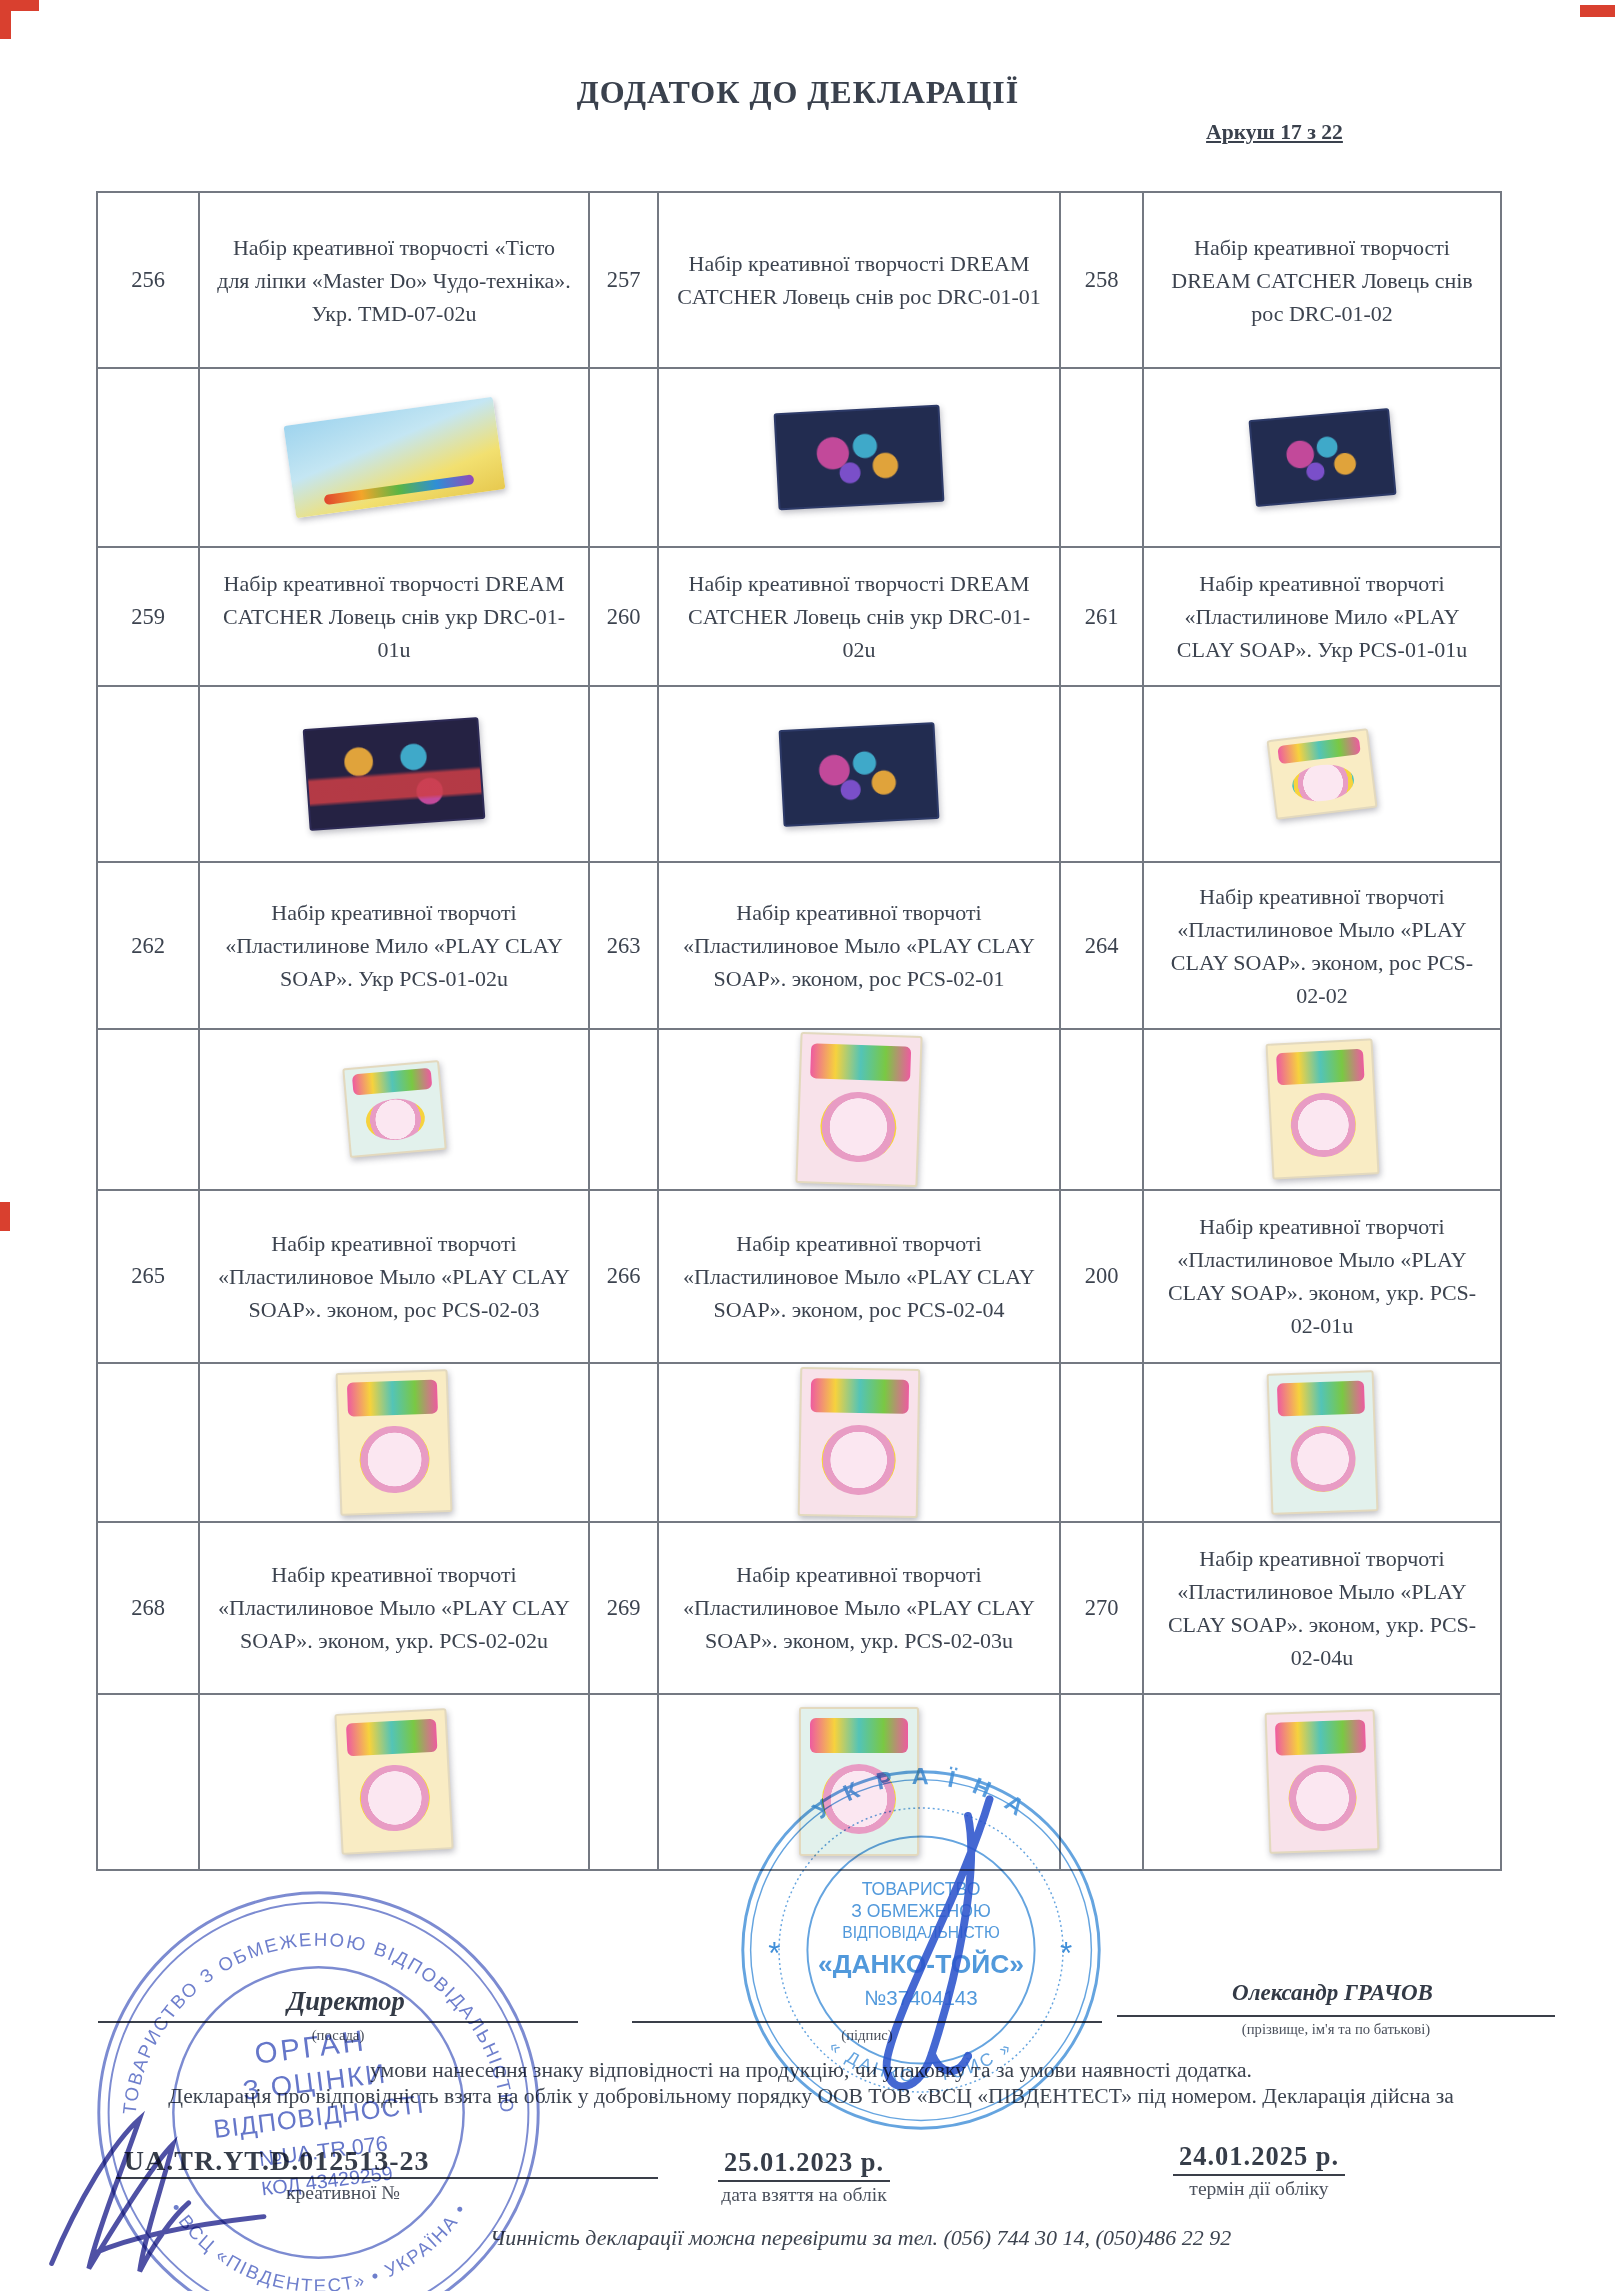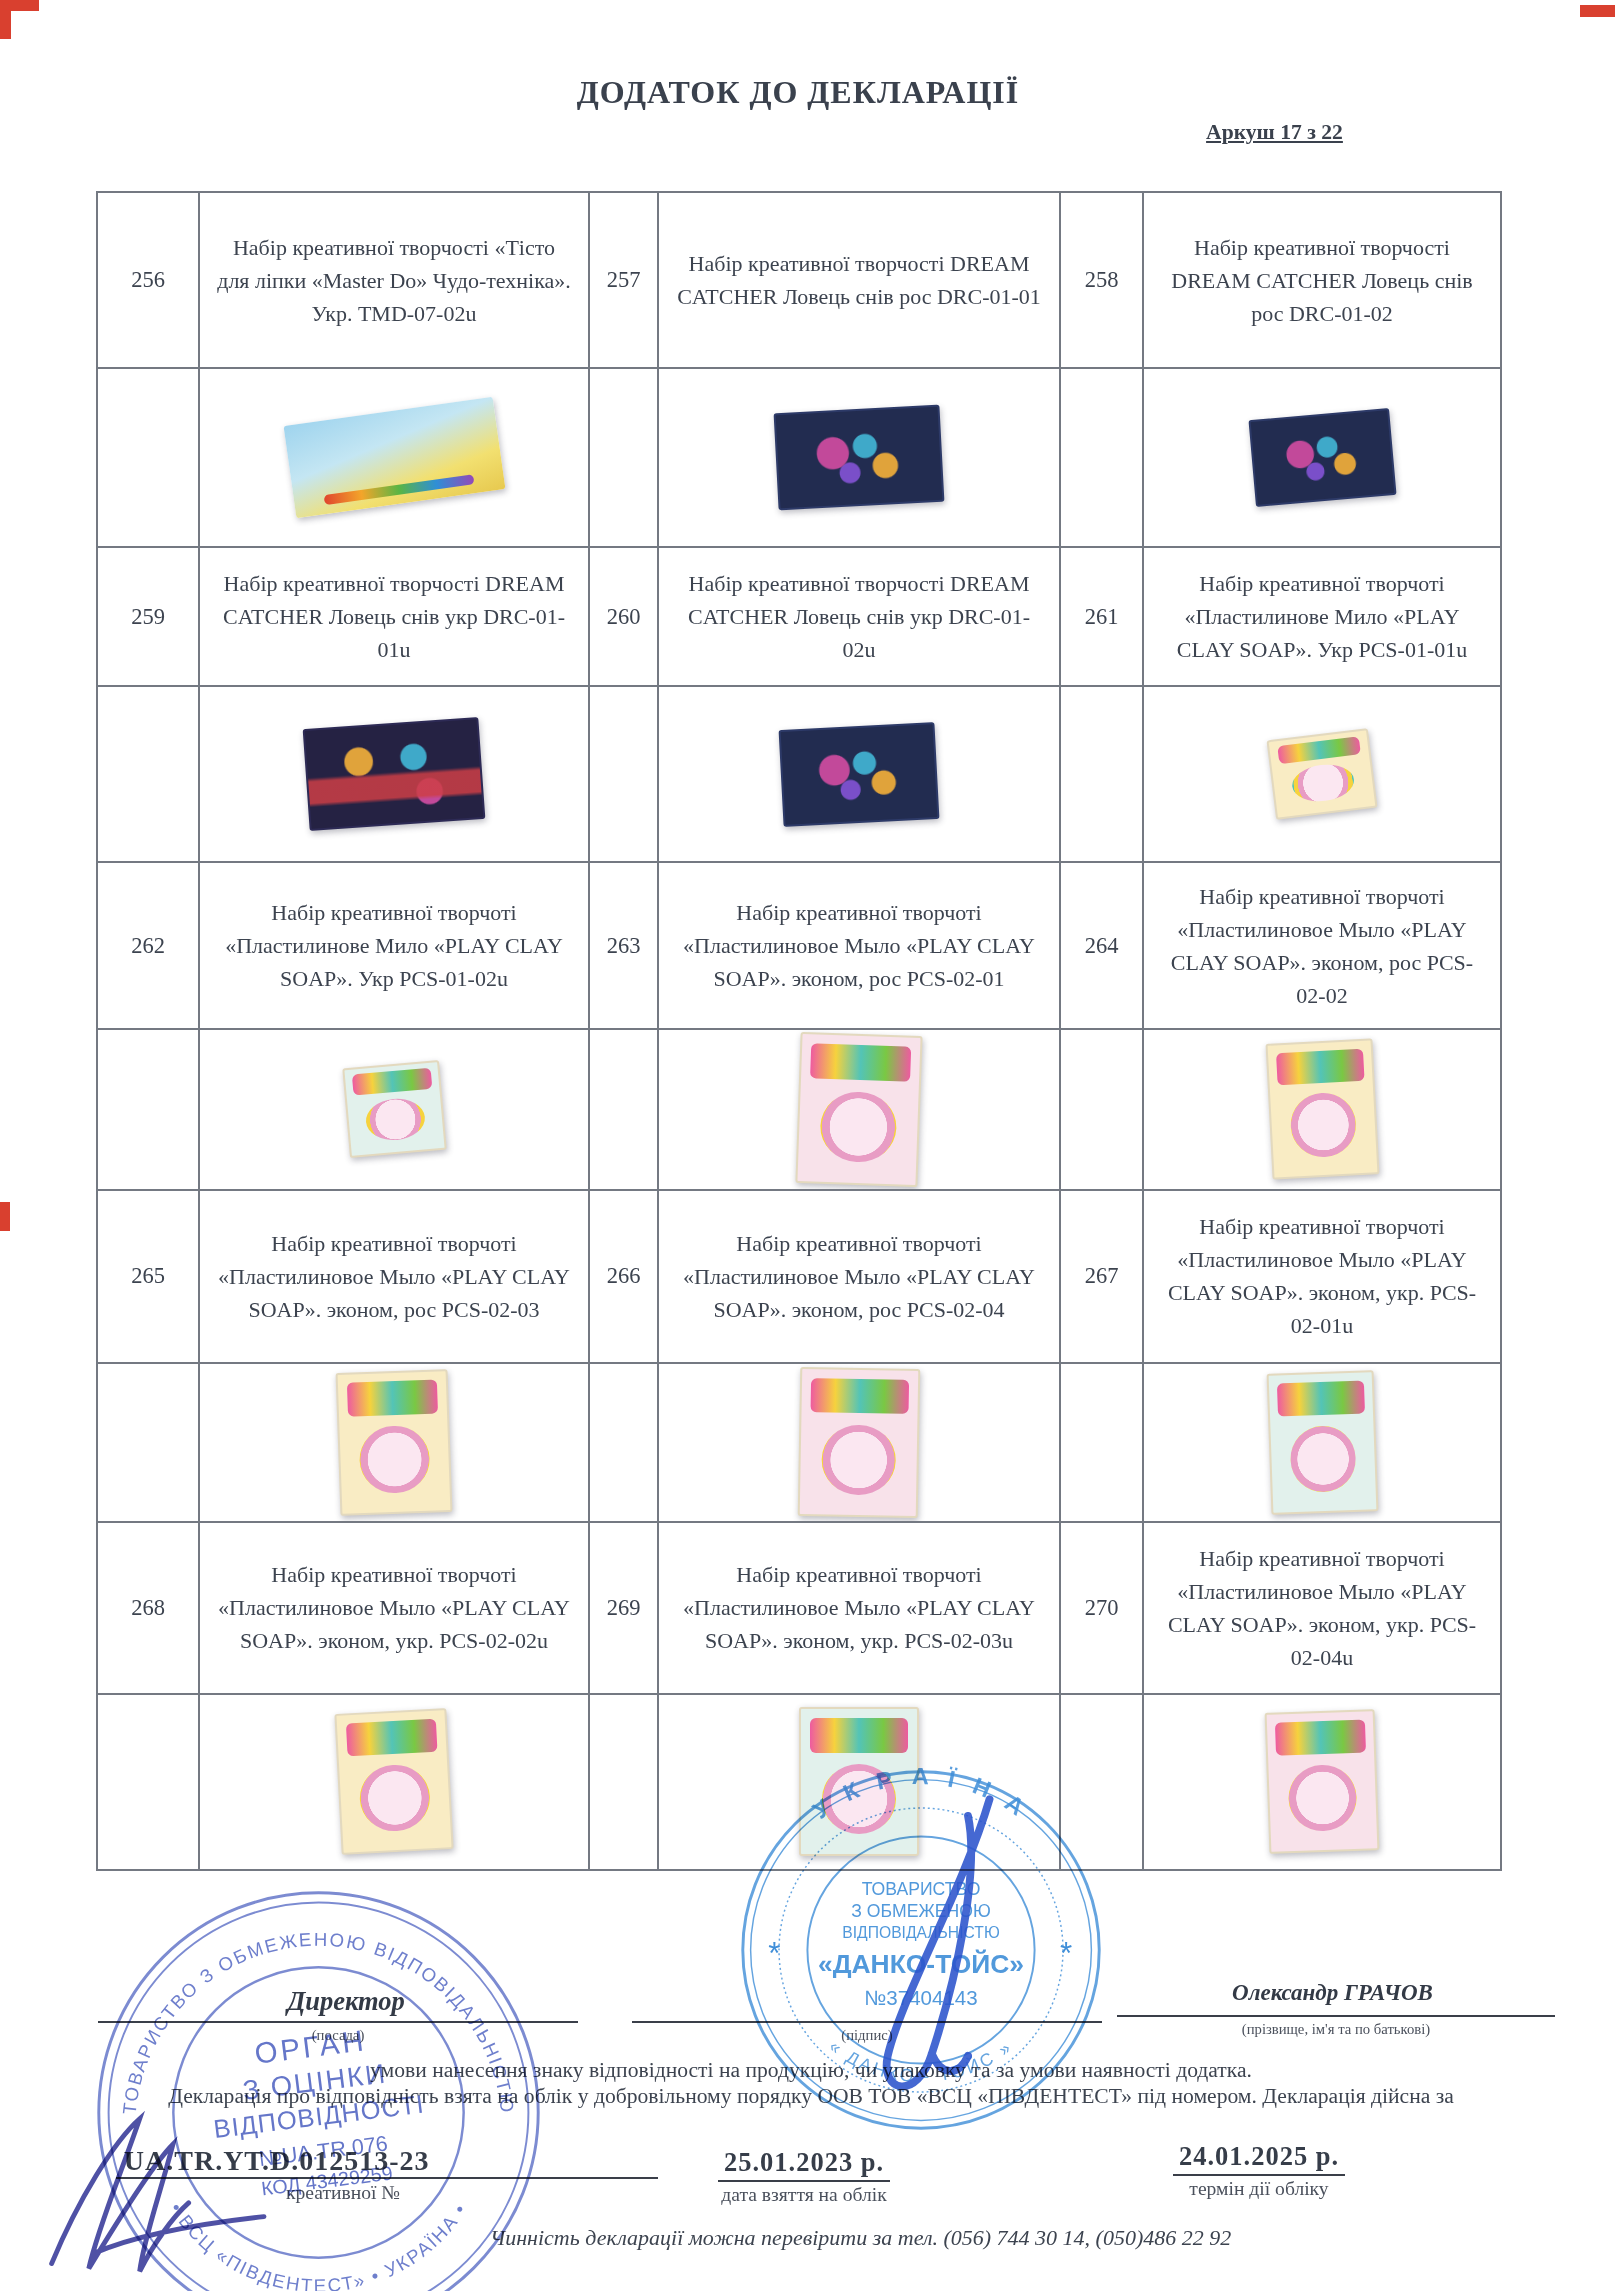--- a/index.html
+++ b/index.html
@@ -195,21 +195,21 @@
         <td>
             <div class="photo ph-pcs t-yellow" style="width:103px;height:132px;transform:rotate(-3deg)"></div>
           </td>
       </tr>
 
       <tr class="trow" style="height:173px">
         <td class="num">265</td>
         <td class="desc">Набір креативної творчоті «Пластилиновое Мыло «PLAY CLAY SOAP». эконом, рос PCS-02-03</td>
         <td class="num">266</td>
         <td class="desc">Набір креативної творчоті «Пластилиновое Мыло «PLAY CLAY SOAP». эконом, рос PCS-02-04</td>
-        <td class="num">267</td>
+        <td class="num">200</td>
         <td class="desc">Набір креативної творчоті «Пластилиновое Мыло «PLAY CLAY SOAP». эконом, укр. PCS-02-01u</td>
       </tr>
       <tr class="irow" style="height:152px">
         <td></td>
         <td>
             <div class="photo ph-pcs t-yellow" style="width:108px;height:139px;transform:rotate(-2deg)"></div>
           </td>
         <td></td>
         <td>
             <div class="photo ph-pcs t-pink" style="width:116px;height:145px;transform:rotate(1deg)"></div>

